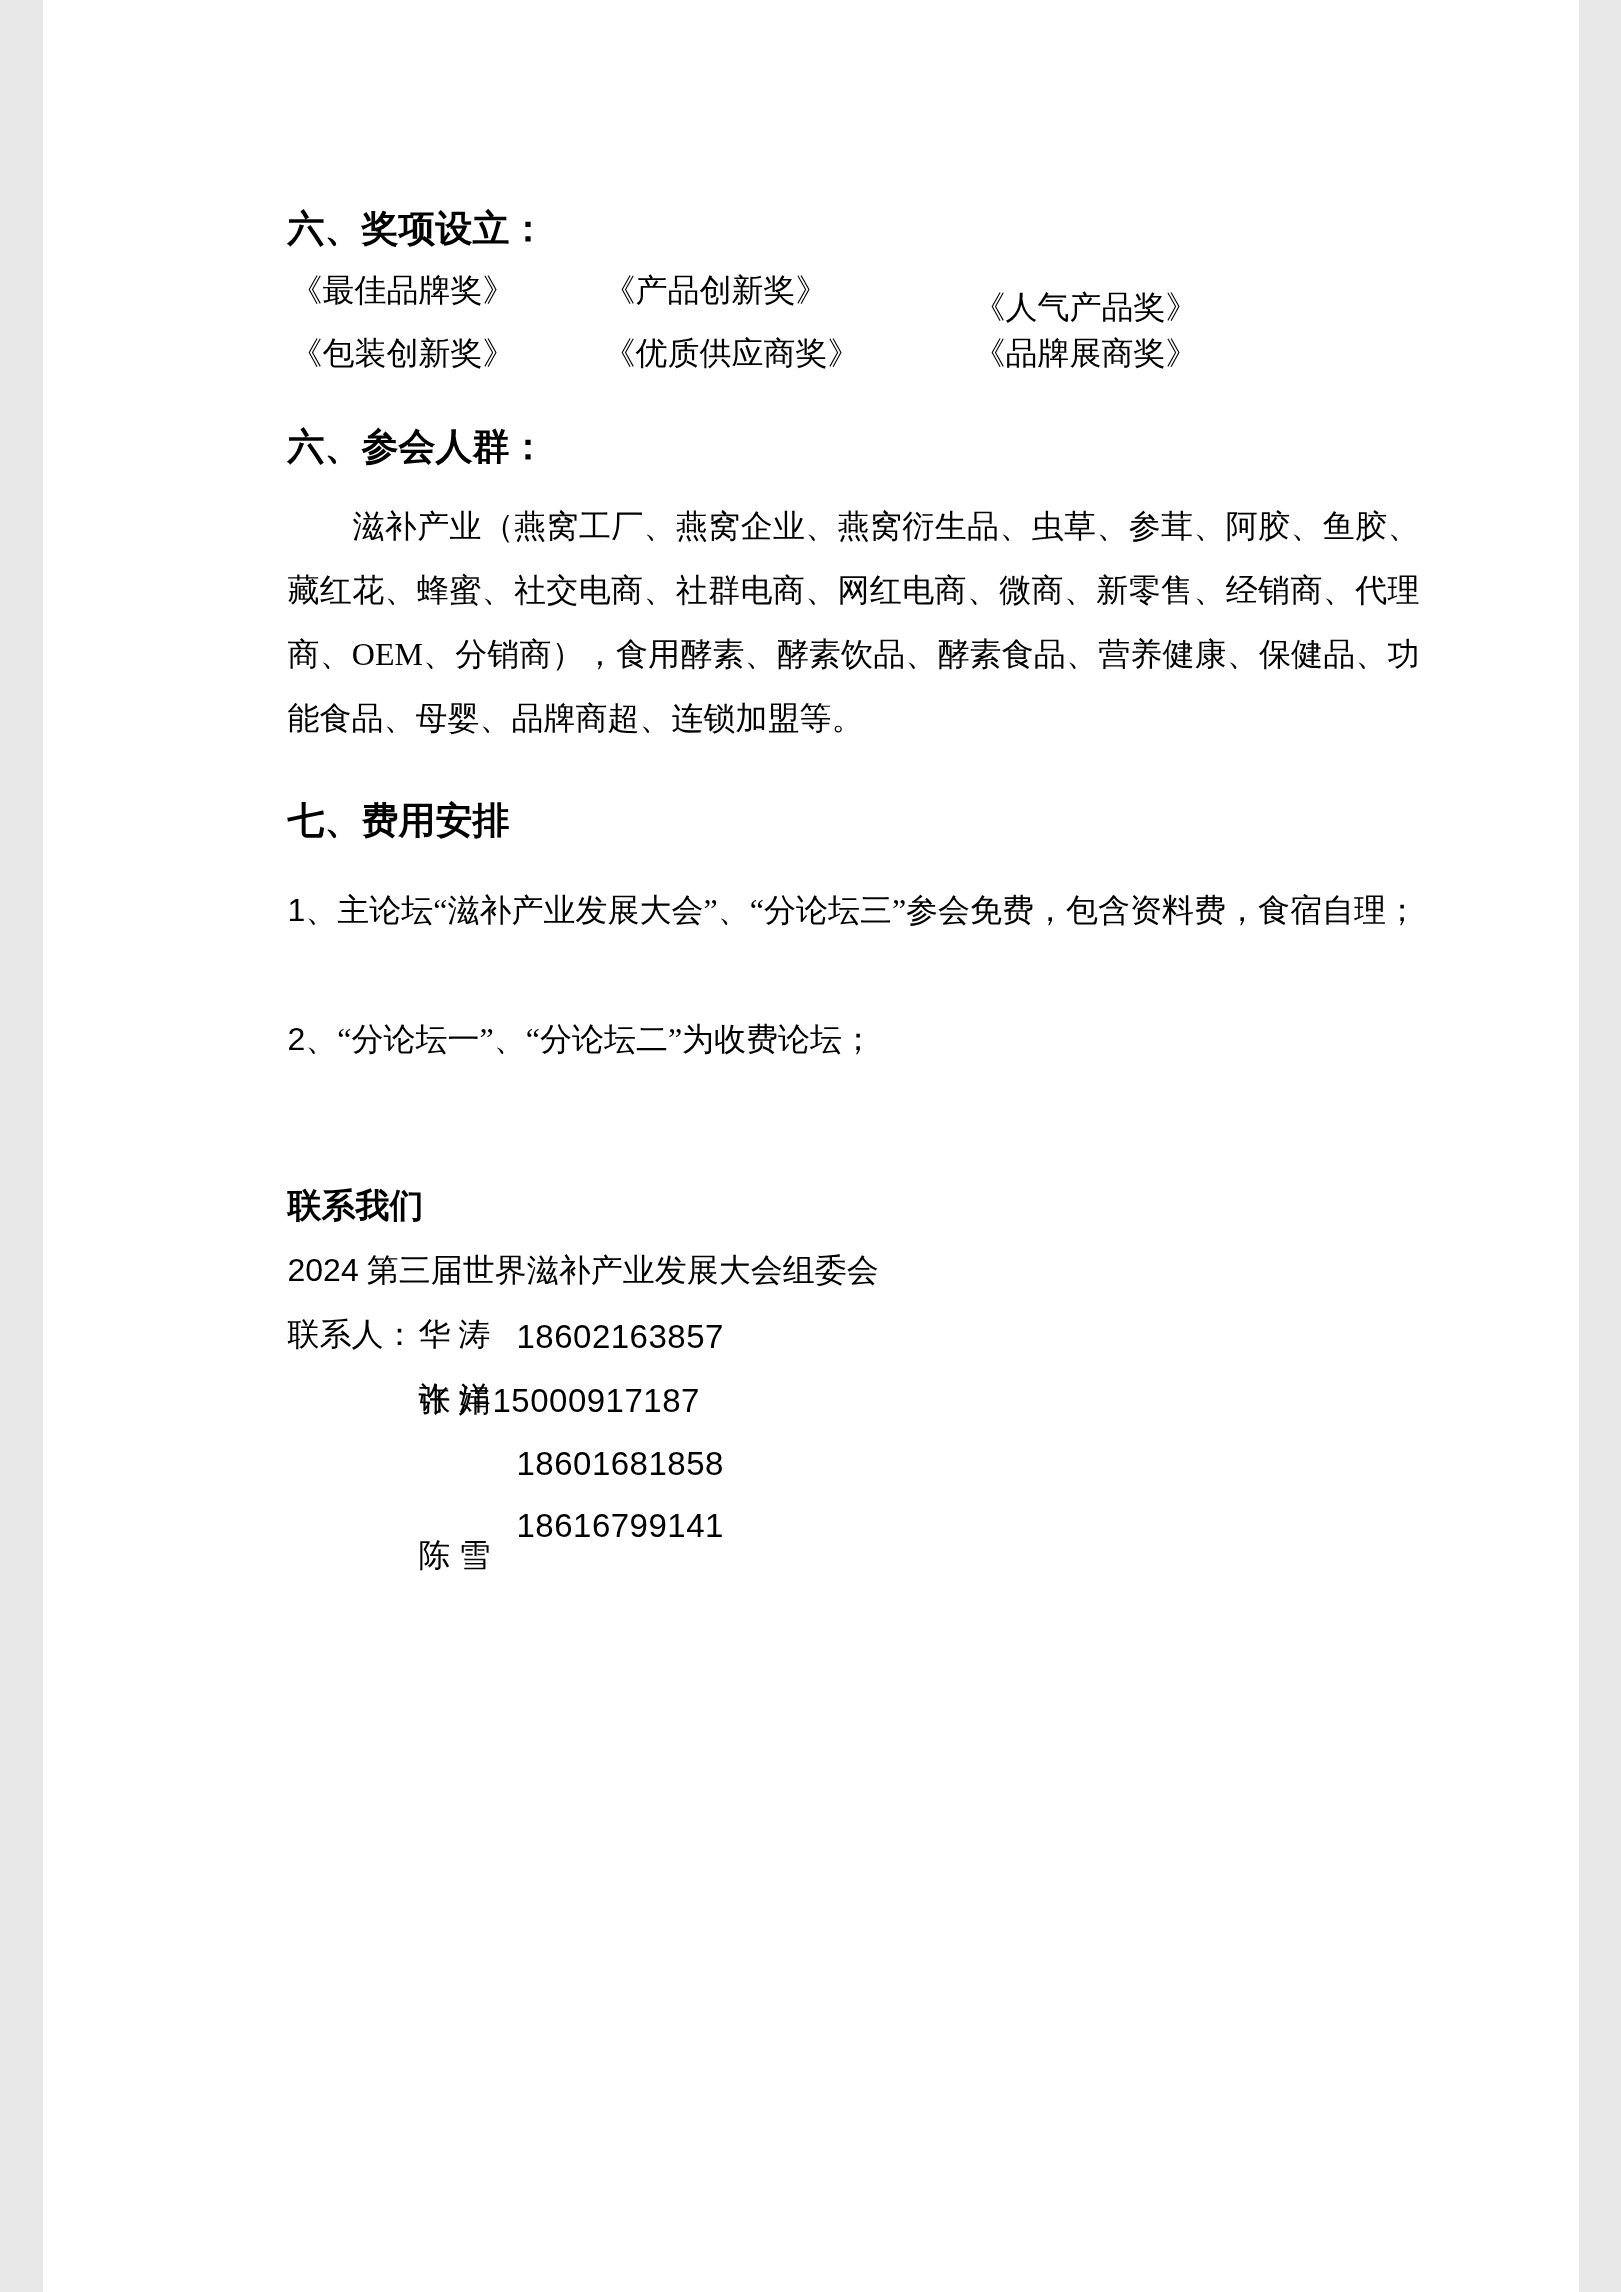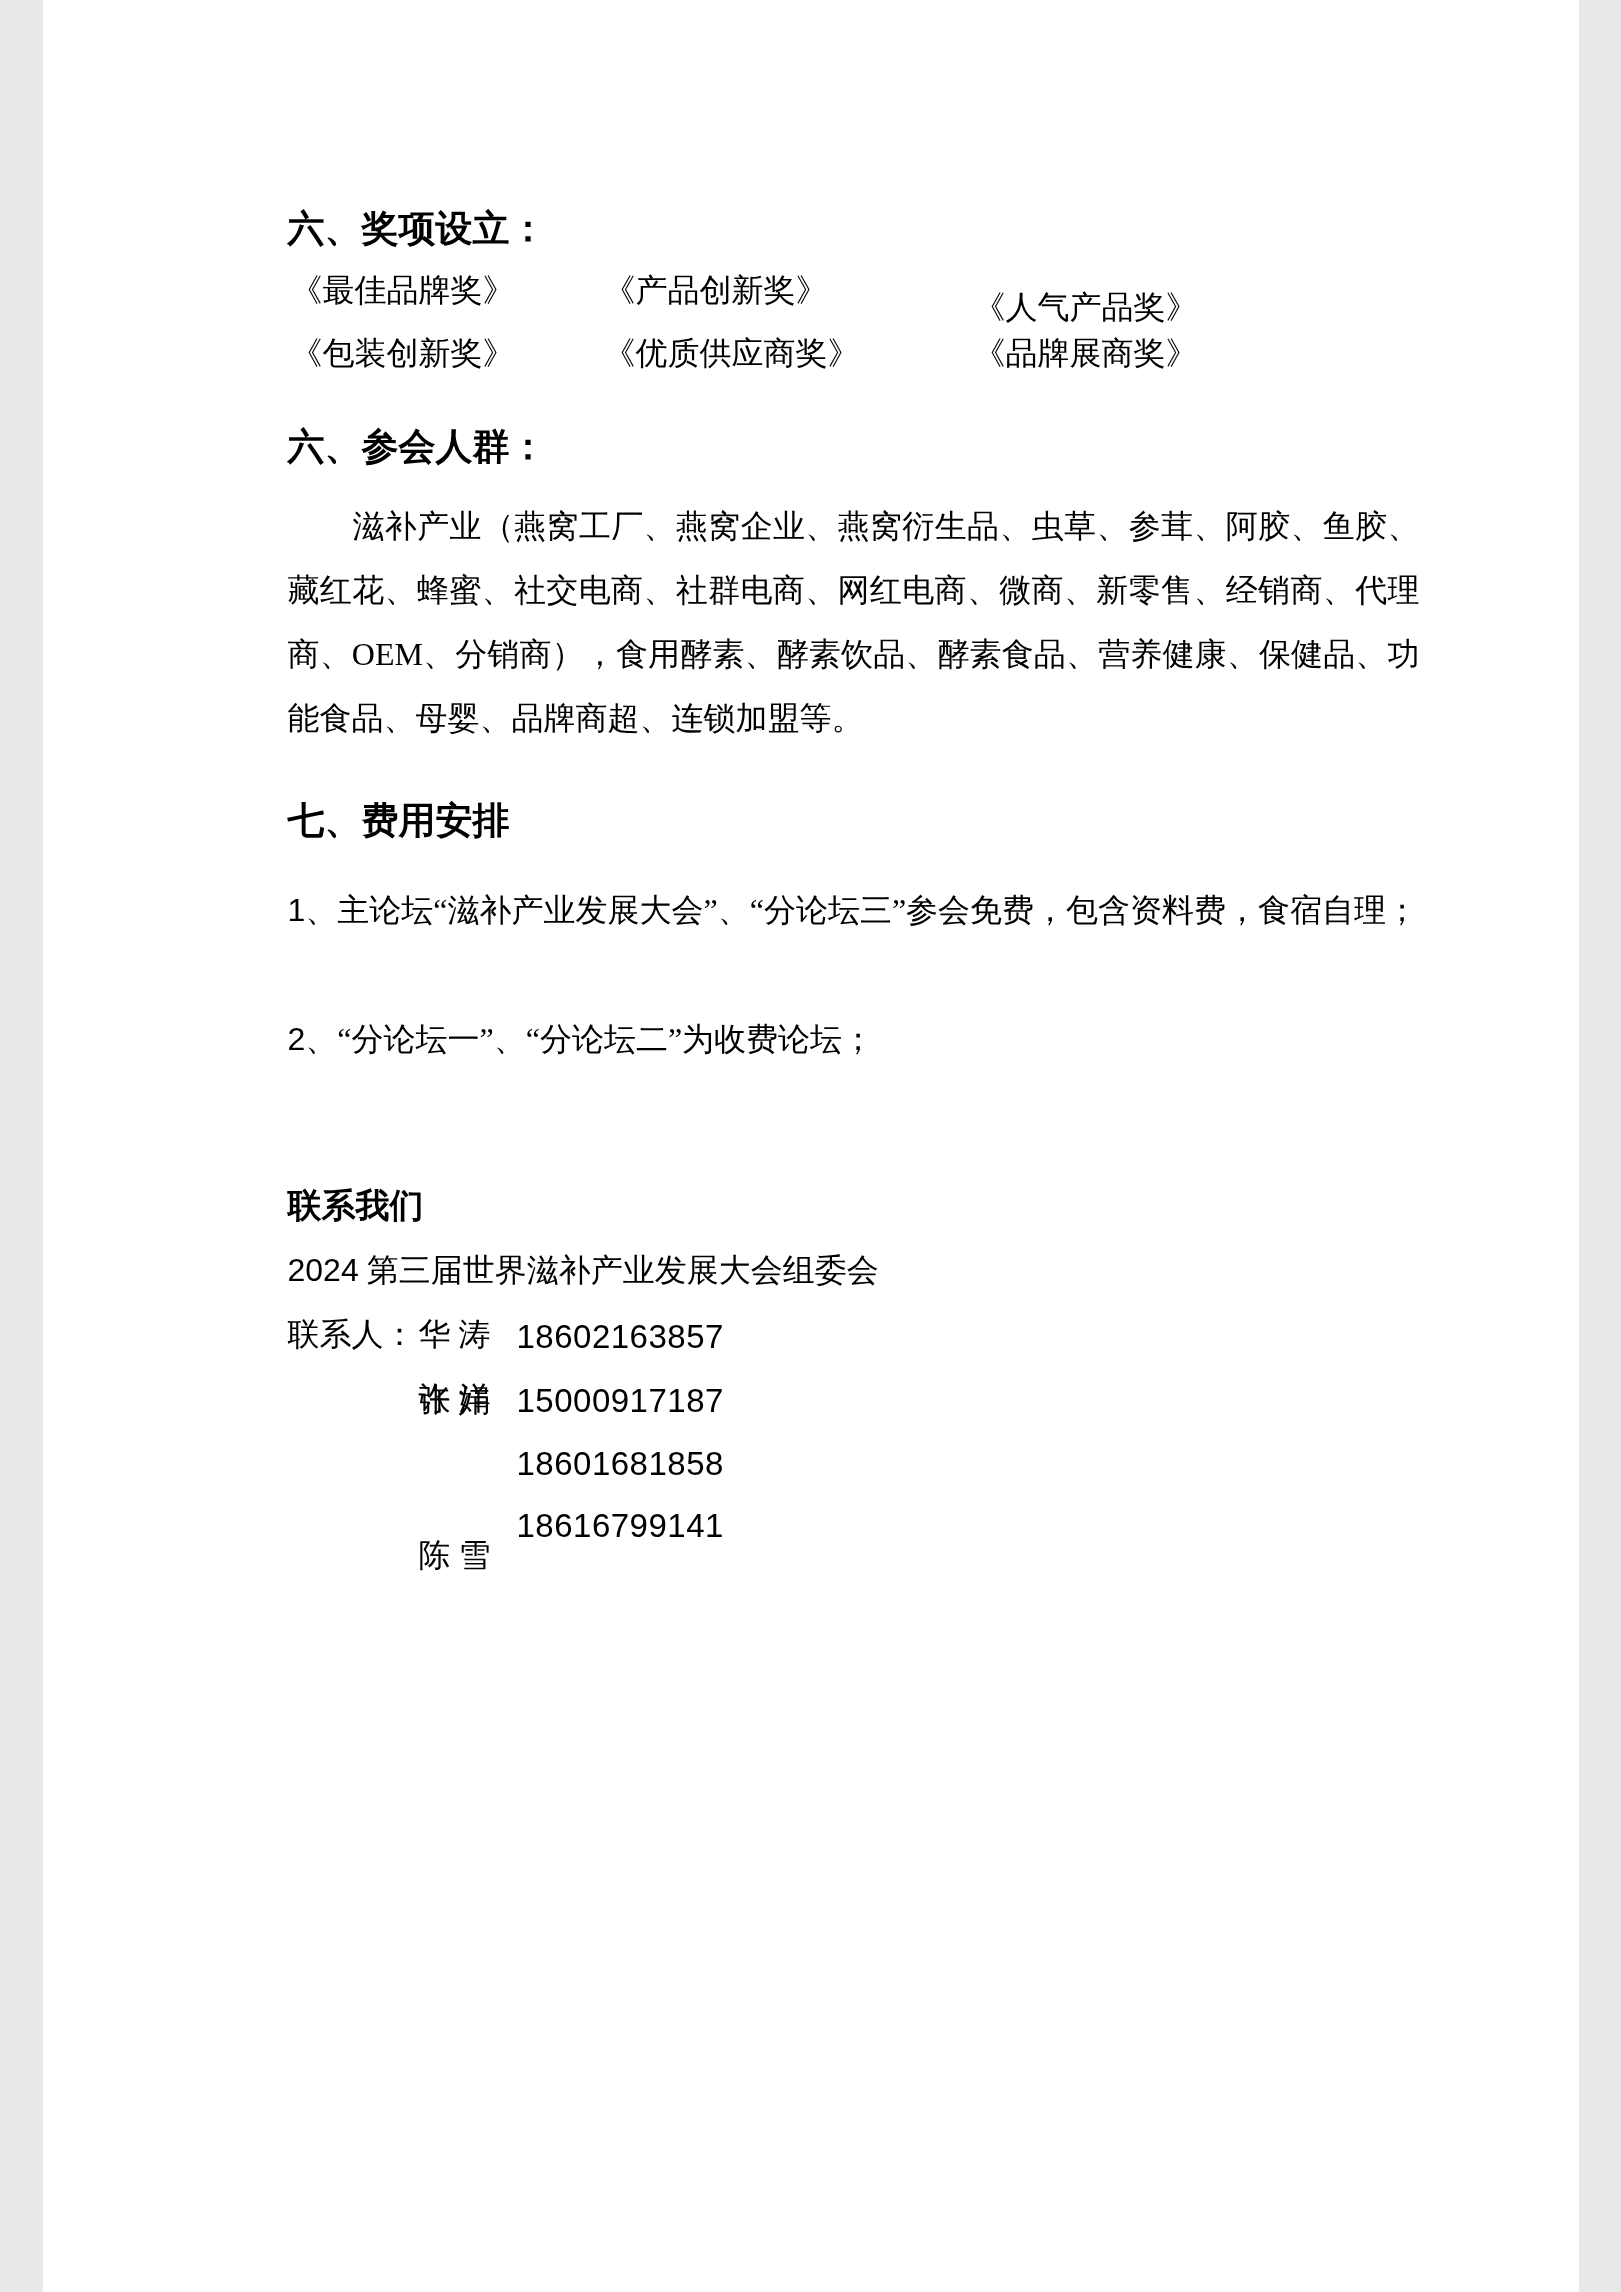--- a/index.html
+++ b/index.html
@@ -92,21 +92,21 @@
   <div class="abs h-small" style="top:1188px; left:245px;">联系我们</div>
 
   <div class="abs plainline" style="top:1254px; left:245px;"><span class="num">2024</span> <span>第三届世界滋补产业发展大会组委会</span></div>
 
   <span class="abs plainline" style="top:1318px; left:245px;">联系人：</span>
 
   <span class="abs cname" style="top:1318px; left:376px;">华 涛</span>
   <span class="abs phone" style="top:1320px; left:474px;">18602163857</span>
 
   <span class="abs cname" style="top:1382px; left:376px;">许 洋</span>
-  <span class="abs phone" style="top:1384px; left:474px;">15000917187</span>
+  <span class="abs phone" style="top:1384px; left:450px;">15000917187</span>
 
   <span class="abs cname" style="top:1384px; left:376px;">张 娟</span>
   <span class="abs phone" style="top:1447px; left:474px;">18601681858</span>
 
   <span class="abs cname" style="top:1507px; left:376px;margin-top:32px;">陈 雪</span>
   <span class="abs phone" style="top:1509px; left:474px;">18616799141</span>
 
 </div>
 
 

